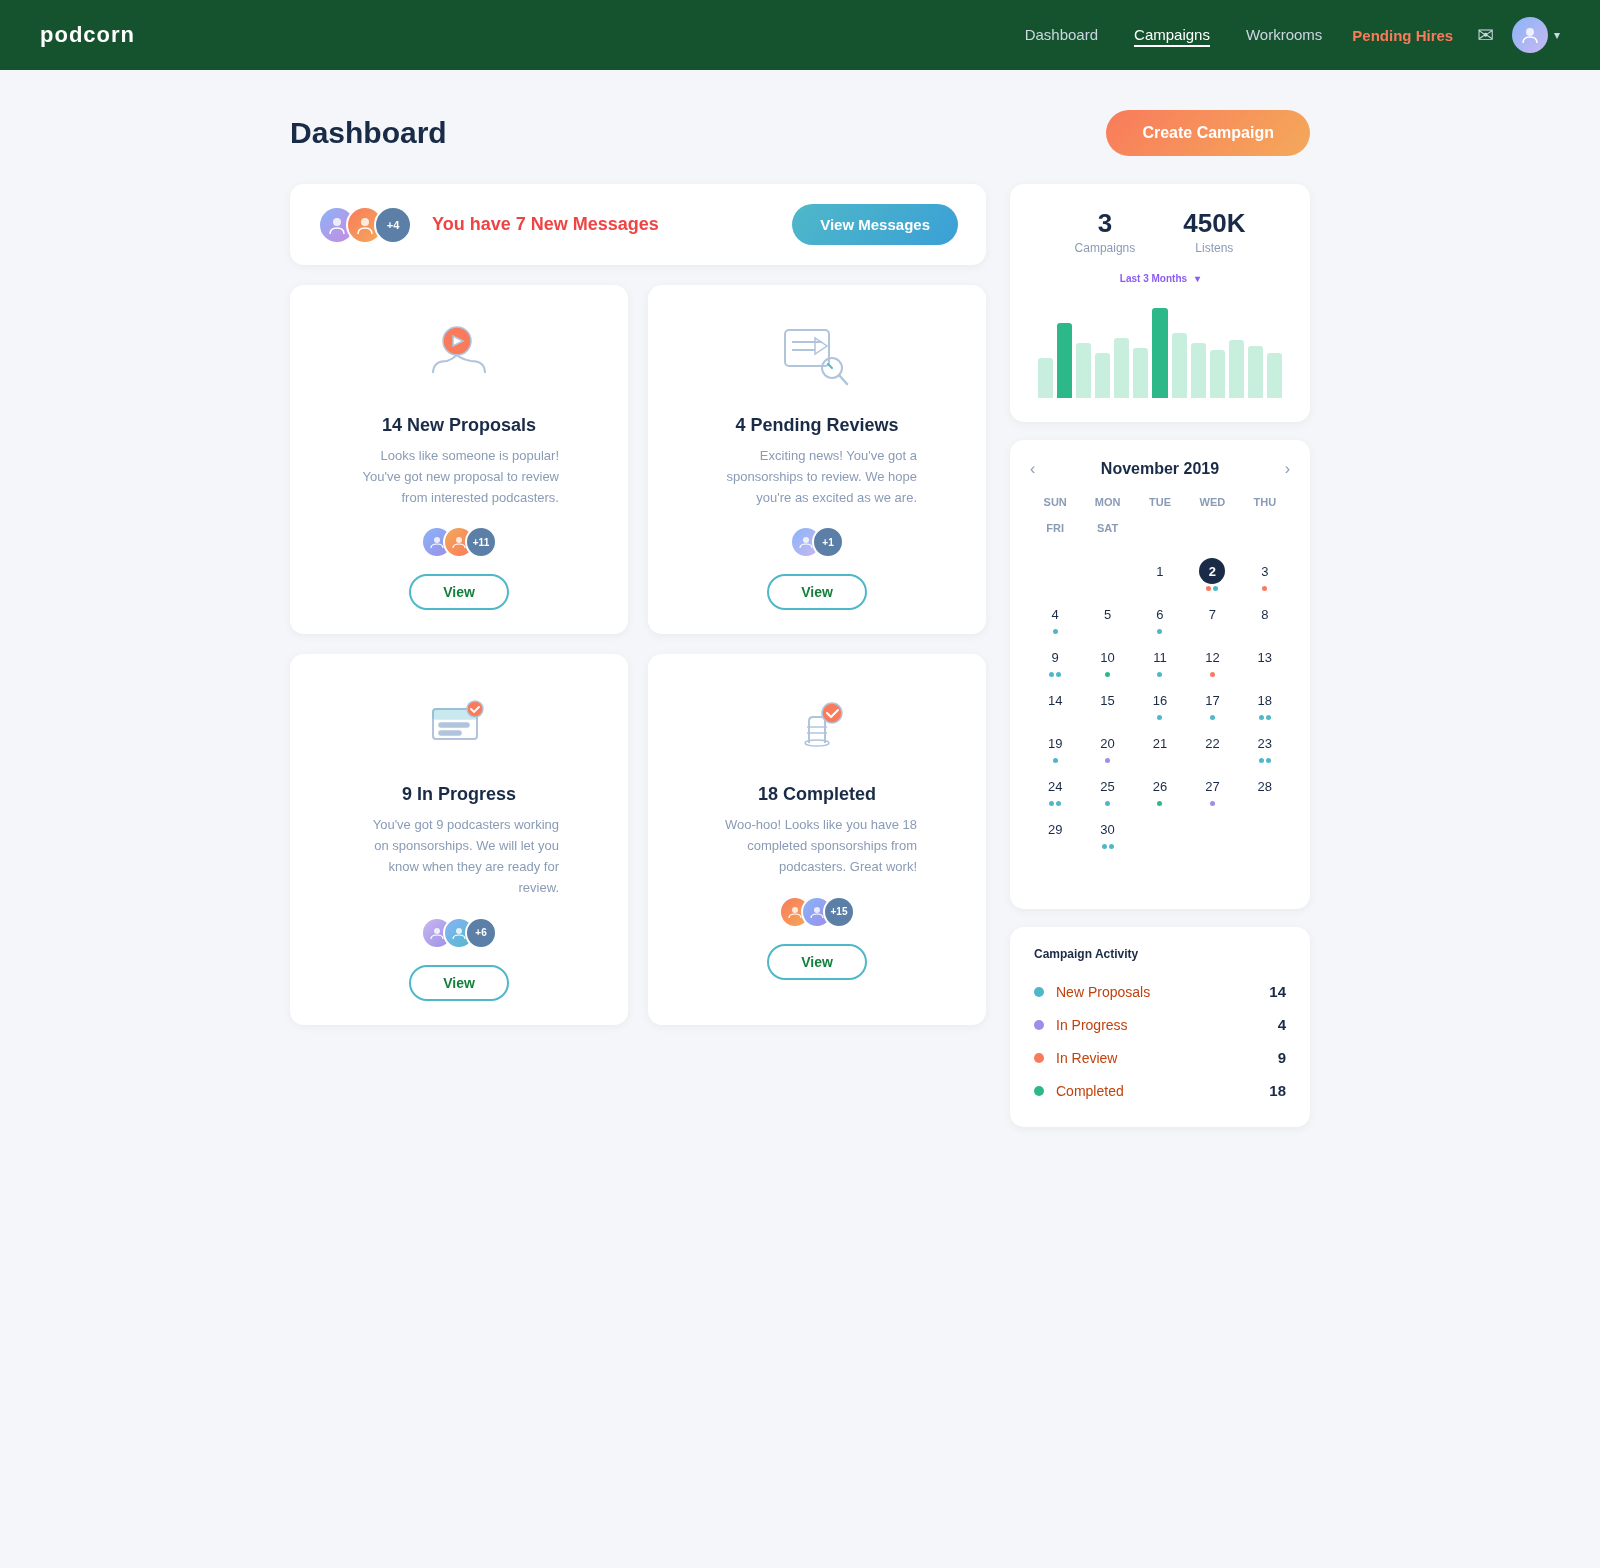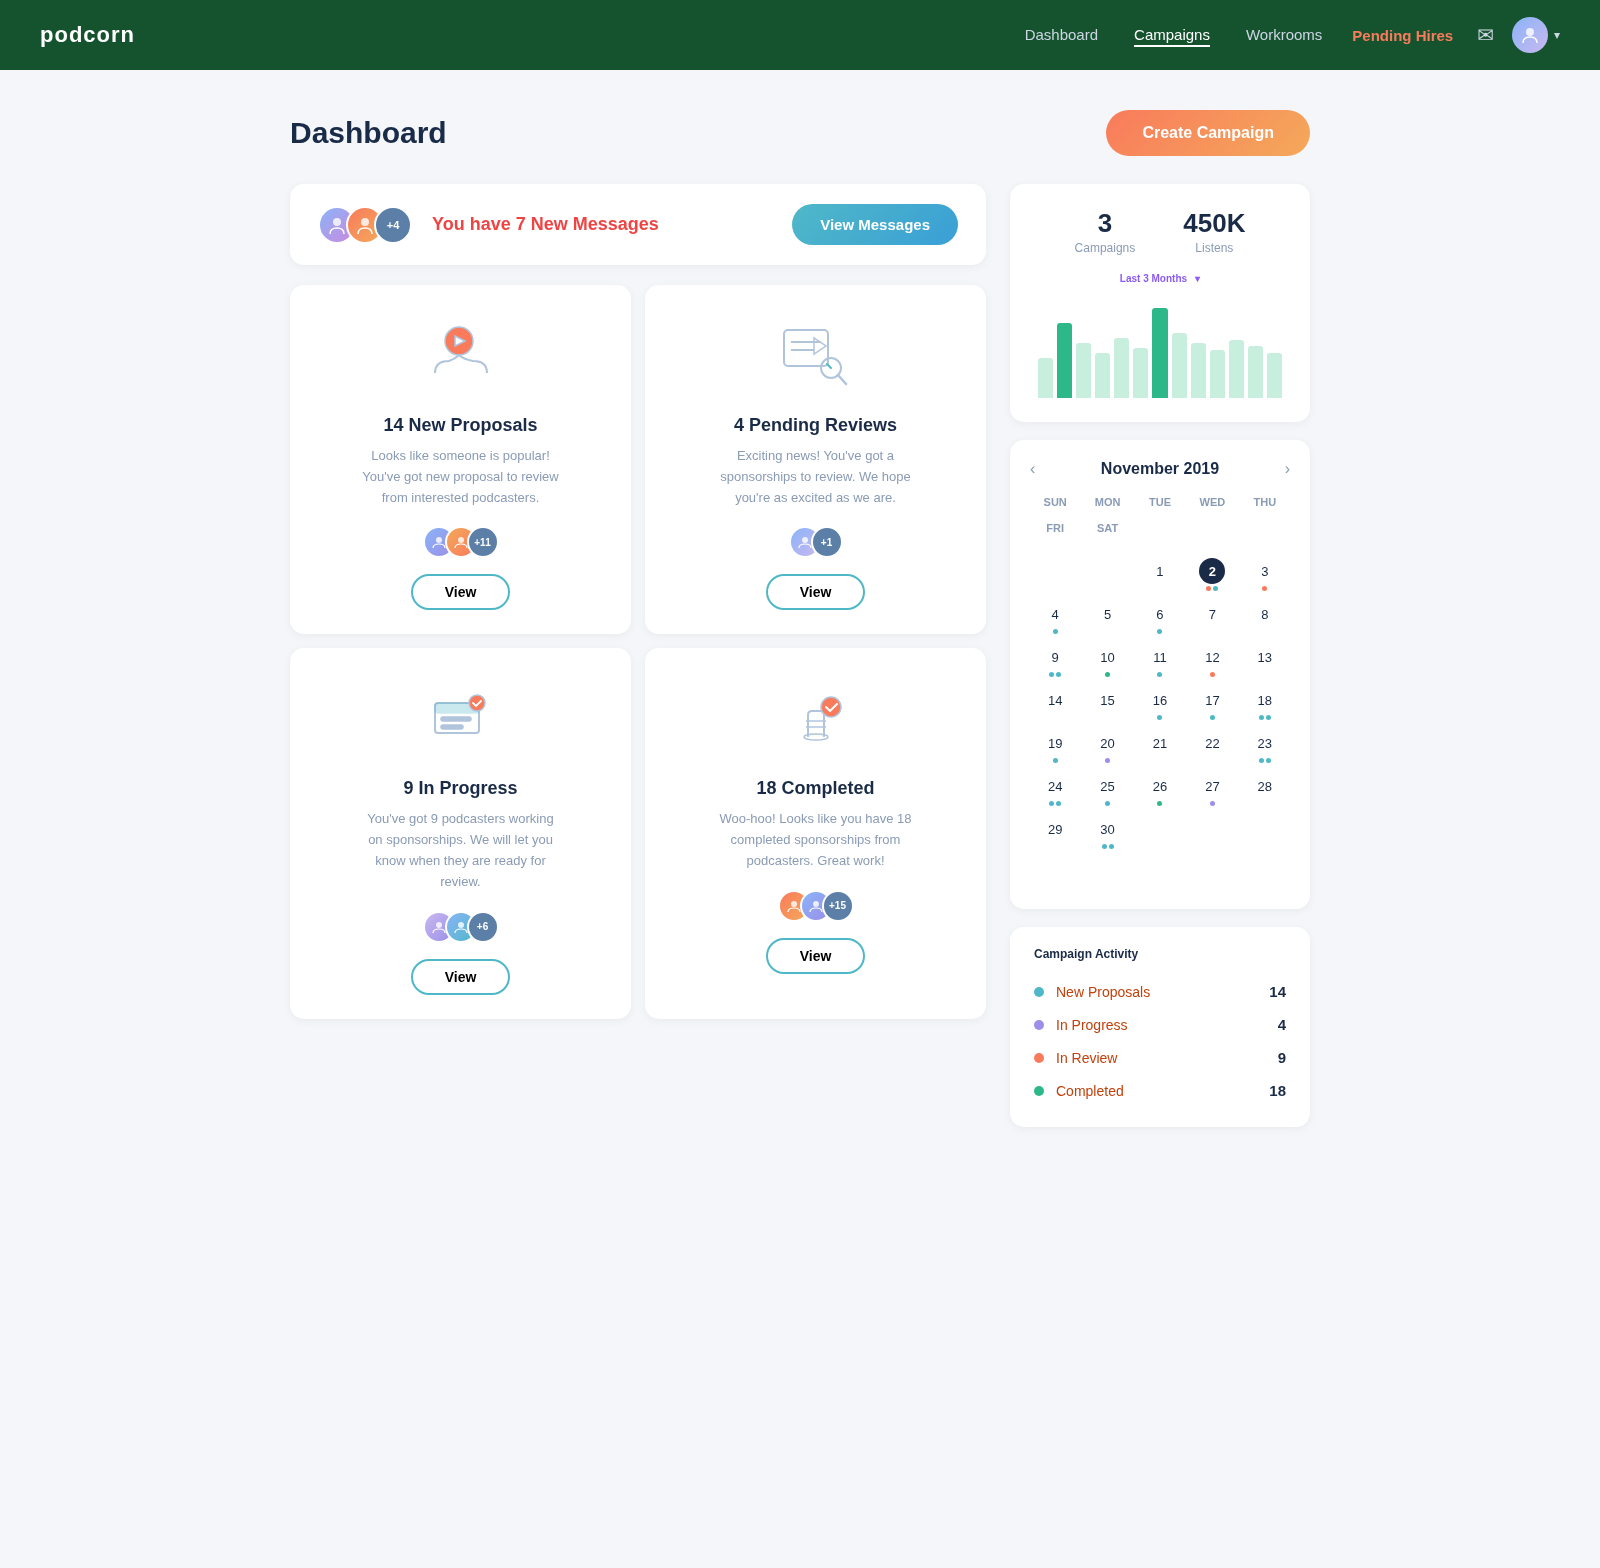--- a/index.html
+++ b/index.html
@@ -154,21 +154,21 @@
       padding: 12px 28px;
       font-size: 15px;
       font-weight: 600;
       cursor: pointer;
     }
 
     
     .cards-grid {
       display: grid;
       grid-template-columns: 1fr 1fr;
-      gap: 14px;
+      gap: 20px;
     }
     .card {
       background: #fff;
       border-radius: 14px;
       padding: 32px 24px 24px;
       text-align: center;
       box-shadow: 0 2px 10px rgba(0,0,0,0.05);
       display: flex;
       flex-direction: column;
       align-items: center;
@@ -185,27 +185,28 @@
       font-weight: 700;
       color: #1a2b47;
       margin-bottom: 10px;
     }
     .card-desc {
       font-size: 13px;
       color: #8a9bb5;
       line-height: 1.6;
       margin-bottom: 18px;
       max-width: 200px;
+      text-align: right;
     }
     .card-avatars {
       margin-bottom: 16px;
     }
     .view-btn {
       border: 2px solid #4fb8c8;
-      color: #000000;
+      color: #15803d;
       background: #fff;
       border-radius: 25px;
       padding: 8px 32px;
       font-size: 14px;
       font-weight: 600;
       cursor: pointer;
     }
 
     
     .icon-proposals svg, .icon-reviews svg, .icon-progress svg, .icon-completed svg {

